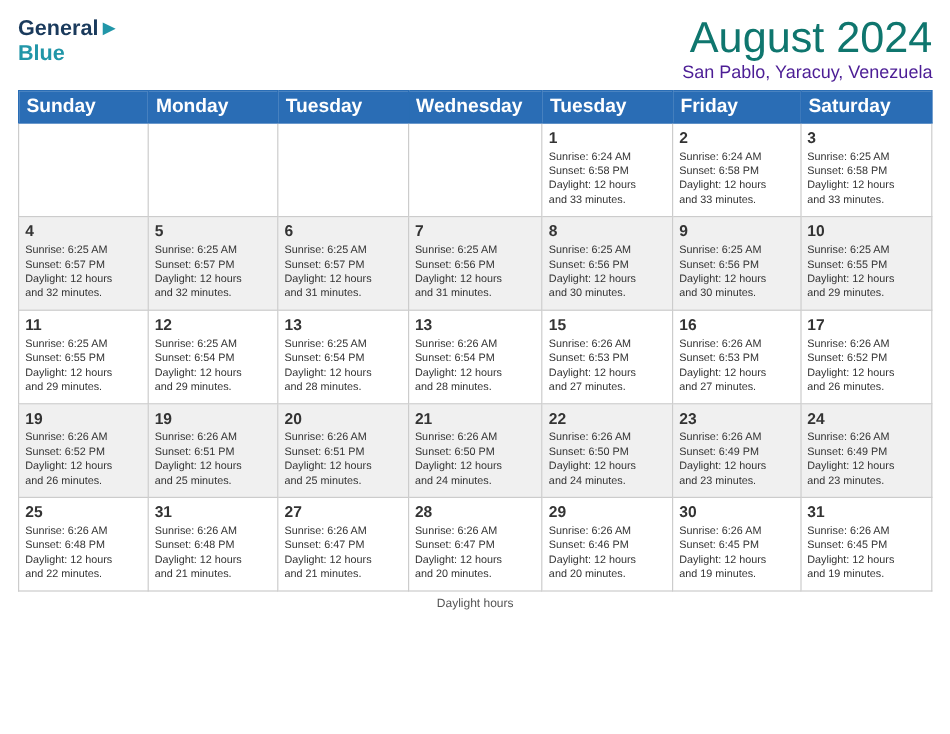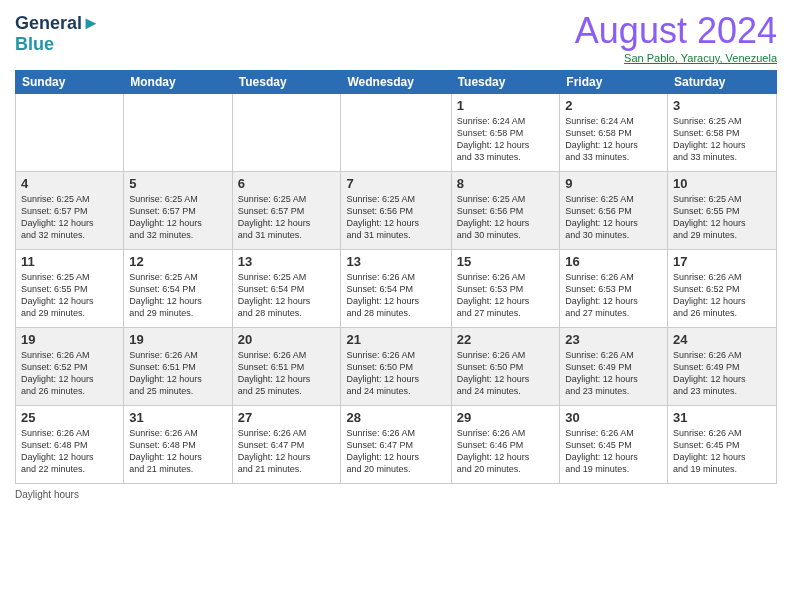--- a/index.html
+++ b/index.html
@@ -32,38 +32,37 @@
       line-height: 1.1;
     }
     .logo-text span {
       color: #2196a8;
     }
     .title-block {
       text-align: right;
     }
     .month-year {
       font-size: 36px;
-      color: #8b5cf6;
+      color: #0f766e;
       font-weight: normal;
     }
     .location {
-      font-size: 11px;
-      color: #15803d;
-      text-decoration: underline;
+      font-size: 15px;
+      color: #4c1d95;
     }
     table {
       width: 100%;
       border-collapse: collapse;
     }
     thead tr {
       background-color: #2a6db5;
     }
     thead th {
       color: #fff;
-      font-size: 12px;
+      font-size: 16px;
       padding: 4px 6px;
       text-align: left;
       border: 1px solid #2a6db5;
       font-weight: bold;
     }
     tbody tr {
       background-color: #fff;
     }
     tbody tr:nth-child(even) {
       background-color: #f0f0f0;
@@ -89,21 +88,21 @@
       line-height: 1.35;
       color: #333;
     }
     .empty-cell {
       background-color: #fff;
     }
     .footer {
       margin-top: 5px;
       font-size: 10px;
       color: #555;
-      text-align: left;
+      text-align: center;
     }
   </style>
 </head>
 <body>
 
 <div class="container">
   <div class="header-row">
     <div class="logo">
       <div>
         <div style="display:flex;align-items:center;">

